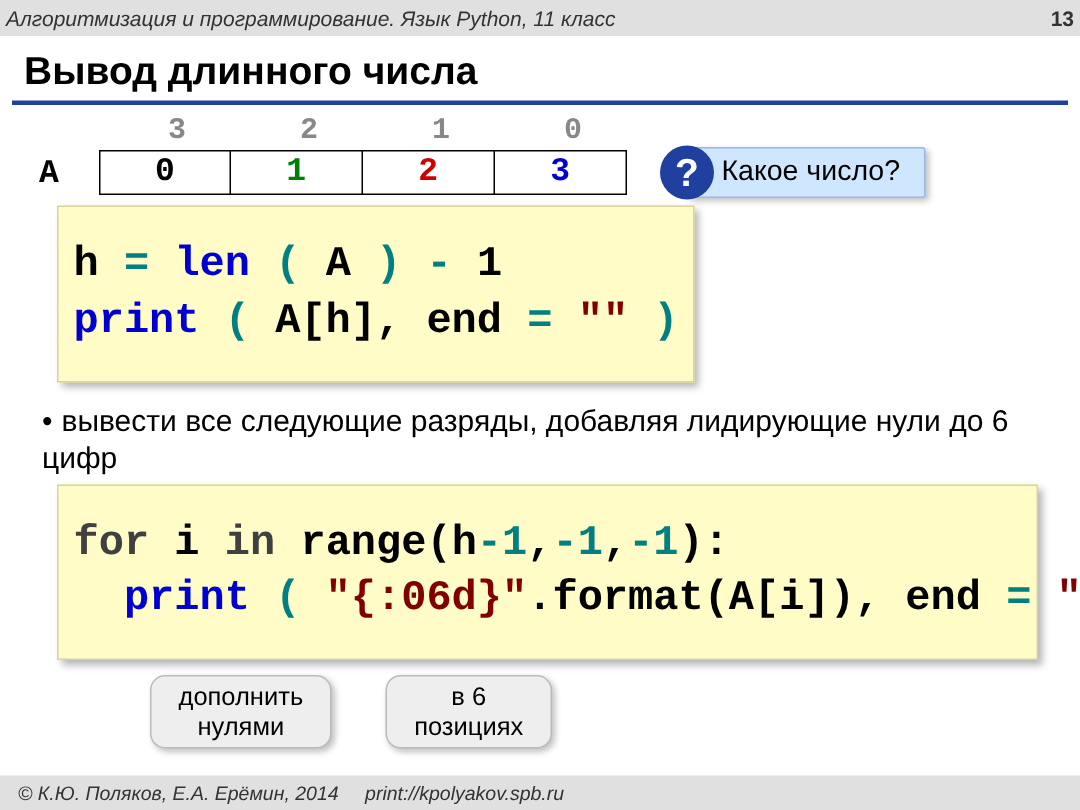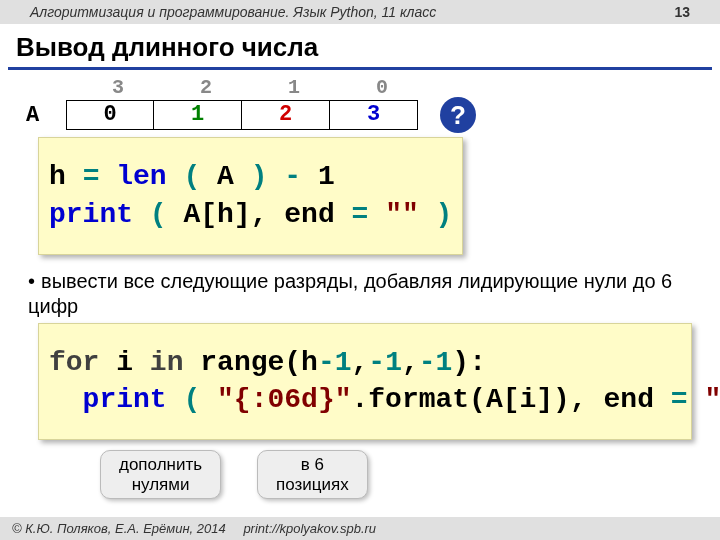--- a/index.html
+++ b/index.html
@@ -7,21 +7,21 @@
     margin: 0;
     width: 720px;
     height: 540px;
     font-family: Arial, Helvetica, sans-serif;
     background: #fff;
     position: relative;
     overflow: hidden;
   }
   .header-bar {
     background: #e0e0e0;
-    padding: 4px 30px;
+    padding: 4px 4px;
     font-style: italic;
     font-size: 14px;
     color: #333;
     display: flex;
     justify-content: space-between;
   }
   .page-num { font-weight: bold; font-style: normal; }
   .title {
     font-size: 26px;
     font-weight: bold;
@@ -168,20 +168,21 @@
   </div>
 
   <div class="array-row">
     <div class="array-label">A</div>
     <div class="cell c-black">0</div>
     <div class="cell c-green">1</div>
     <div class="cell c-red">2</div>
     <div class="cell c-blue">3</div>
     <span class="question-group">
       <span class="q-circle">?</span>
+      <span class="q-box">Какое число?</span>
     </span>
   </div>
 
 
 
   <div class="code-box"><span>h</span> <span class="kw-teal">=</span> <span class="kw-blue">len</span> <span class="kw-teal">(</span> <span>A</span> <span class="kw-teal">)</span> <span class="kw-teal">-</span> <span>1</span>
 <span class="kw-blue">print</span> <span class="kw-teal">(</span> <span>A[h], end</span> <span class="kw-teal">=</span> <span class="kw-str">""</span> <span class="kw-teal">)</span></div>
 
   <div class="bullet multi">вывести все следующие разряды, добавляя лидирующие нули до 6 цифр</div>
 

